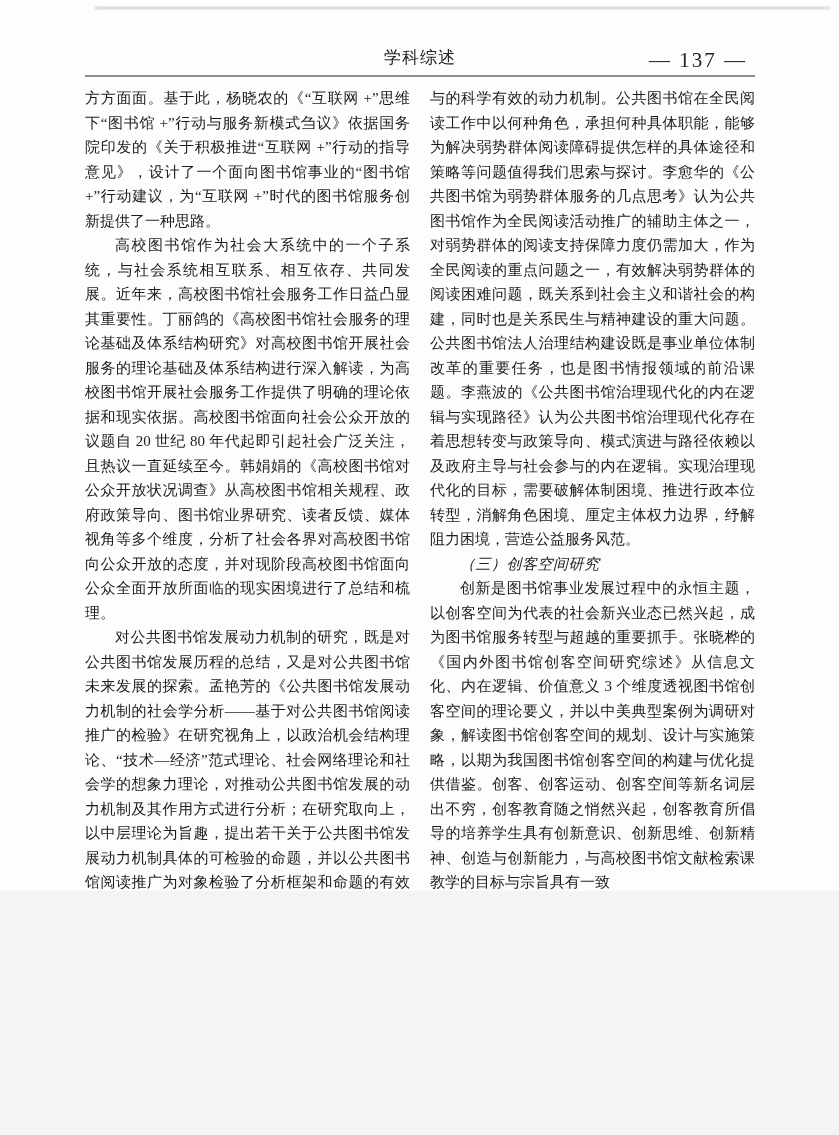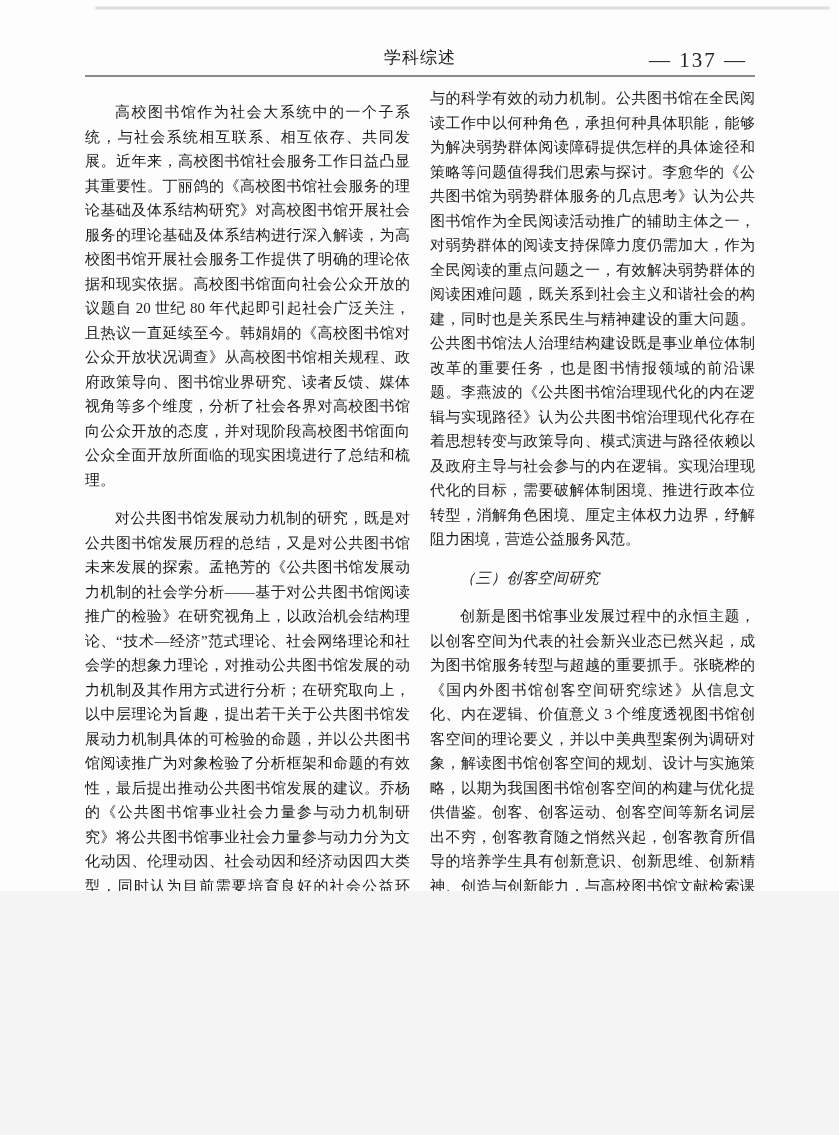--- a/index.html
+++ b/index.html
@@ -57,21 +57,21 @@
     width: 325px;
     flex: 0 0 325px;
   }
   .column p {
     margin: 0;
     font-size: 15px;
     line-height: 24.5px;
     text-align: justify;
     color: #1b1b1b;
   }
-  .column p.indent { text-indent: 2em; margin-top: 14px; }
+  .column p.indent { text-indent: 2em; }
   .column p.kai {
     font-style: italic;
     letter-spacing: .5px;
   }
 </style>
 </head>
 <body>
 
 <div class="page">
 
@@ -80,20 +80,21 @@
   <div class="page-header">
     <div class="header-title">学科综述</div>
     <div class="page-number">— 137 —</div>
   </div>
 
   <div class="header-rule"></div>
 
   <div class="content">
 
     <div class="column">
+      <p class="no-indent">方方面面。基于此，杨晓农的《“互联网 +”思维下“图书馆 +”行动与服务新模式刍议》依据国务院印发的《关于积极推进“互联网 +”行动的指导意见》，设计了一个面向图书馆事业的“图书馆 +”行动建议，为“互联网 +”时代的图书馆服务创新提供了一种思路。</p>
       <p class="indent">高校图书馆作为社会大系统中的一个子系统，与社会系统相互联系、相互依存、共同发展。近年来，高校图书馆社会服务工作日益凸显其重要性。丁丽鸽的《高校图书馆社会服务的理论基础及体系结构研究》对高校图书馆开展社会服务的理论基础及体系结构进行深入解读，为高校图书馆开展社会服务工作提供了明确的理论依据和现实依据。高校图书馆面向社会公众开放的议题自 20 世纪 80 年代起即引起社会广泛关注，且热议一直延续至今。韩娟娟的《高校图书馆对公众开放状况调查》从高校图书馆相关规程、政府政策导向、图书馆业界研究、读者反馈、媒体视角等多个维度，分析了社会各界对高校图书馆向公众开放的态度，并对现阶段高校图书馆面向公众全面开放所面临的现实困境进行了总结和梳理。</p>
       <p class="indent">对公共图书馆发展动力机制的研究，既是对公共图书馆发展历程的总结，又是对公共图书馆未来发展的探索。孟艳芳的《公共图书馆发展动力机制的社会学分析——基于对公共图书馆阅读推广的检验》在研究视角上，以政治机会结构理论、“技术—经济”范式理论、社会网络理论和社会学的想象力理论，对推动公共图书馆发展的动力机制及其作用方式进行分析；在研究取向上，以中层理论为旨趣，提出若干关于公共图书馆发展动力机制具体的可检验的命题，并以公共图书馆阅读推广为对象检验了分析框架和命题的有效性，最后提出推动公共图书馆发展的建议。乔杨的《公共图书馆事业社会力量参与动力机制研究》将公共图书馆事业社会力量参与动力分为文化动因、伦理动因、社会动因和经济动因四大类型，同时认为目前需要培育良好的社会公益环境、找准图书馆事业多元建设共同目标、树立包容正确的评价观念、建立科学合理的激励机制，努力构建公共图书馆事业社会力量参</p>
     </div>
 
     <div class="column">
       <p class="no-indent">与的科学有效的动力机制。公共图书馆在全民阅读工作中以何种角色，承担何种具体职能，能够为解决弱势群体阅读障碍提供怎样的具体途径和策略等问题值得我们思索与探讨。李愈华的《公共图书馆为弱势群体服务的几点思考》认为公共图书馆作为全民阅读活动推广的辅助主体之一，对弱势群体的阅读支持保障力度仍需加大，作为全民阅读的重点问题之一，有效解决弱势群体的阅读困难问题，既关系到社会主义和谐社会的构建，同时也是关系民生与精神建设的重大问题。公共图书馆法人治理结构建设既是事业单位体制改革的重要任务，也是图书情报领域的前沿课题。李燕波的《公共图书馆治理现代化的内在逻辑与实现路径》认为公共图书馆治理现代化存在着思想转变与政策导向、模式演进与路径依赖以及政府主导与社会参与的内在逻辑。实现治理现代化的目标，需要破解体制困境、推进行政本位转型，消解角色困境、厘定主体权力边界，纾解阻力困境，营造公益服务风范。</p>
       <p class="indent kai">（三）创客空间研究</p>
       <p class="indent">创新是图书馆事业发展过程中的永恒主题，以创客空间为代表的社会新兴业态已然兴起，成为图书馆服务转型与超越的重要抓手。张晓桦的《国内外图书馆创客空间研究综述》从信息文化、内在逻辑、价值意义 3 个维度透视图书馆创客空间的理论要义，并以中美典型案例为调研对象，解读图书馆创客空间的规划、设计与实施策略，以期为我国图书馆创客空间的构建与优化提供借鉴。创客、创客运动、创客空间等新名词层出不穷，创客教育随之悄然兴起，创客教育所倡导的培养学生具有创新意识、创新思维、创新精神、创造与创新能力，与高校图书馆文献检索课教学的目标与宗旨具有一致</p>
     </div>
 

